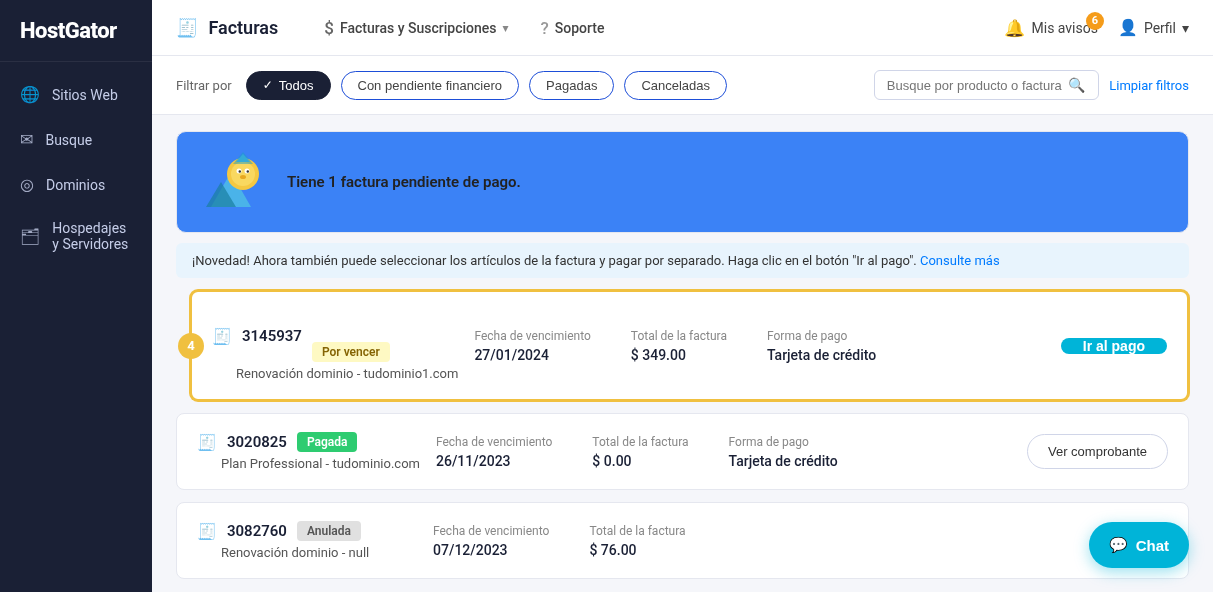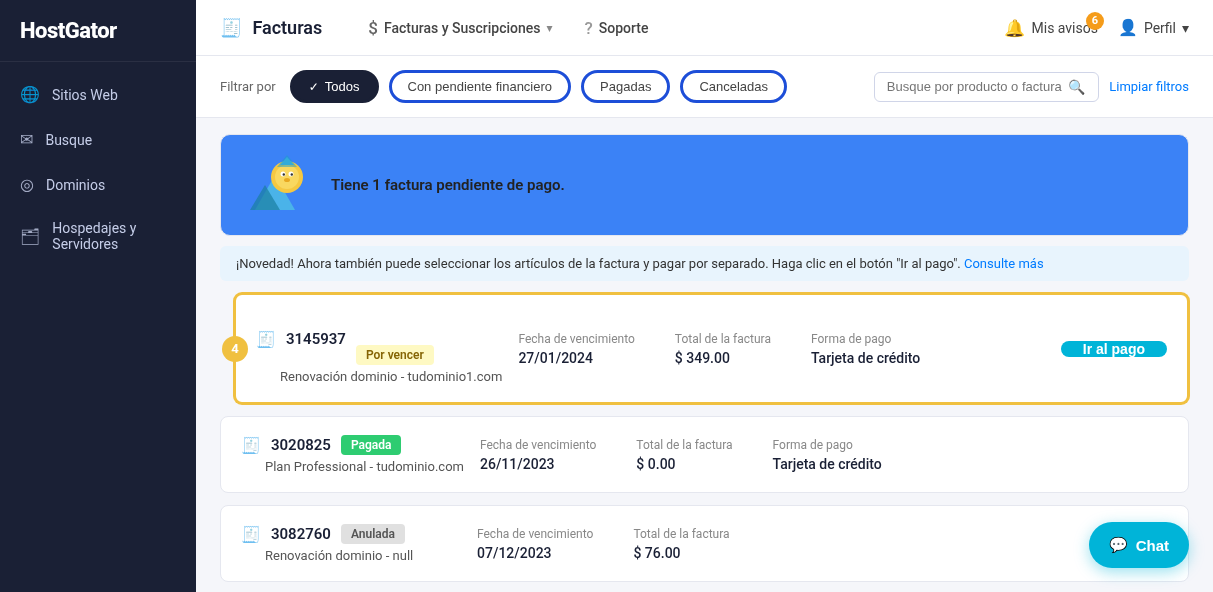--- a/index.html
+++ b/index.html
@@ -1,20 +1,20 @@
 <!DOCTYPE html>
 <html><head>
   <meta charset="utf-8">
   <style>
     * { box-sizing: border-box; margin: 0; padding: 0; }
     body { font-family: -apple-system, BlinkMacSystemFont, 'Segoe UI', Roboto, sans-serif; background: #f5f6fa; display: flex; height: 592px; overflow: hidden; font-size: 14px; }
 
     
     .sidebar {
-      width: 196px;
+      width: 152px;
       background: #1a2035;
       color: #fff;
       display: flex;
       flex-direction: column;
       flex-shrink: 0;
       height: 100%;
     }
     .sidebar-logo {
       padding: 18px 20px;
       font-size: 22px;
@@ -124,21 +124,21 @@
       padding: 14px 24px;
       display: flex;
       align-items: center;
       gap: 10px;
       border-bottom: 1px solid #e5e7ef;
     }
     .filter-label { color: #666; font-size: 13px; margin-right: 4px; }
     .filter-btn {
       padding: 6px 16px;
       border-radius: 20px;
-      border: 3px solid #1d4ed8;
+      border: 1px solid #1d4ed8;
       background: #fff;
       cursor: pointer;
       font-size: 13px;
       color: #444;
       transition: all 0.15s;
     }
     .filter-btn.active {
       background: #1a2035;
       color: #fff;
       border-color: #1a2035;
@@ -518,20 +518,23 @@
           </div>
           <div class="meta-group">
             <span class="meta-label">Total de la factura</span>
             <span class="meta-value">$ 0.00</span>
           </div>
           <div class="meta-group">
             <span class="meta-label">Forma de pago</span>
             <span class="meta-value">Tarjeta de crédito</span>
           </div>
         </div>
+        <div class="invoice-action">
+          <button class="btn-ver-comprobante">Ver comprobante</button>
+        </div>
       </div>
 
       <div class="invoice-card">
         <div class="invoice-number-section">
           <div class="invoice-number-row">
             <span class="invoice-icon">🧾</span>
             <span class="invoice-number">3082760</span>
             <span class="status-badge status-anulada">Anulada</span>
           </div>
           <div class="invoice-desc">Renovación dominio - null</div>

